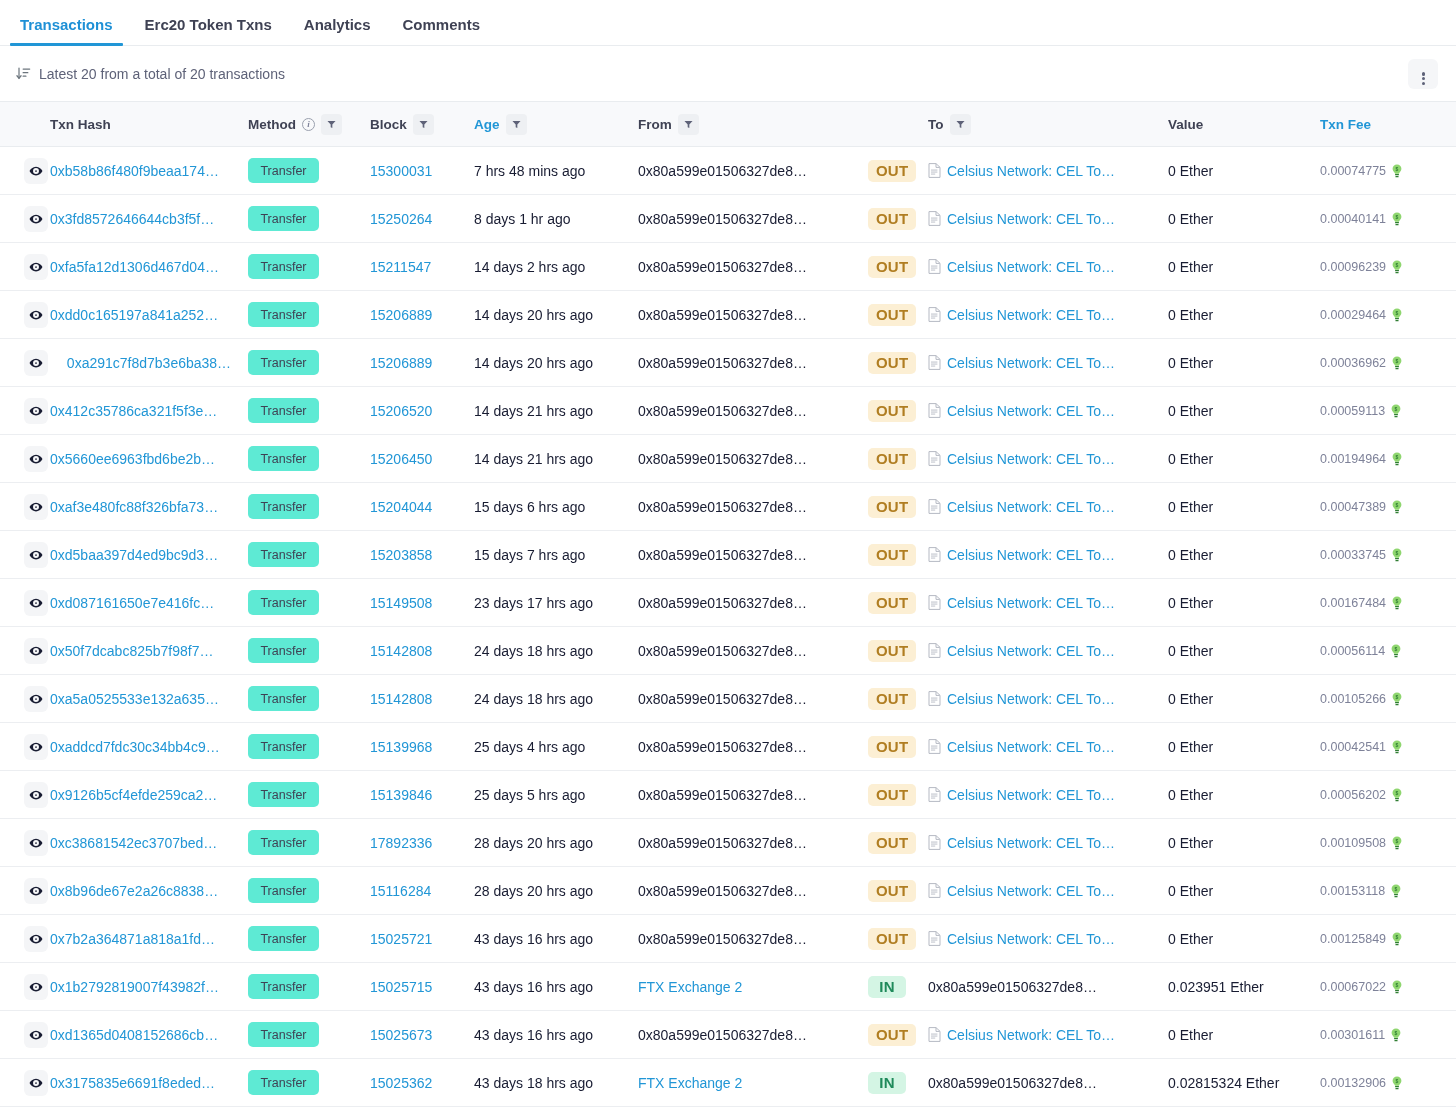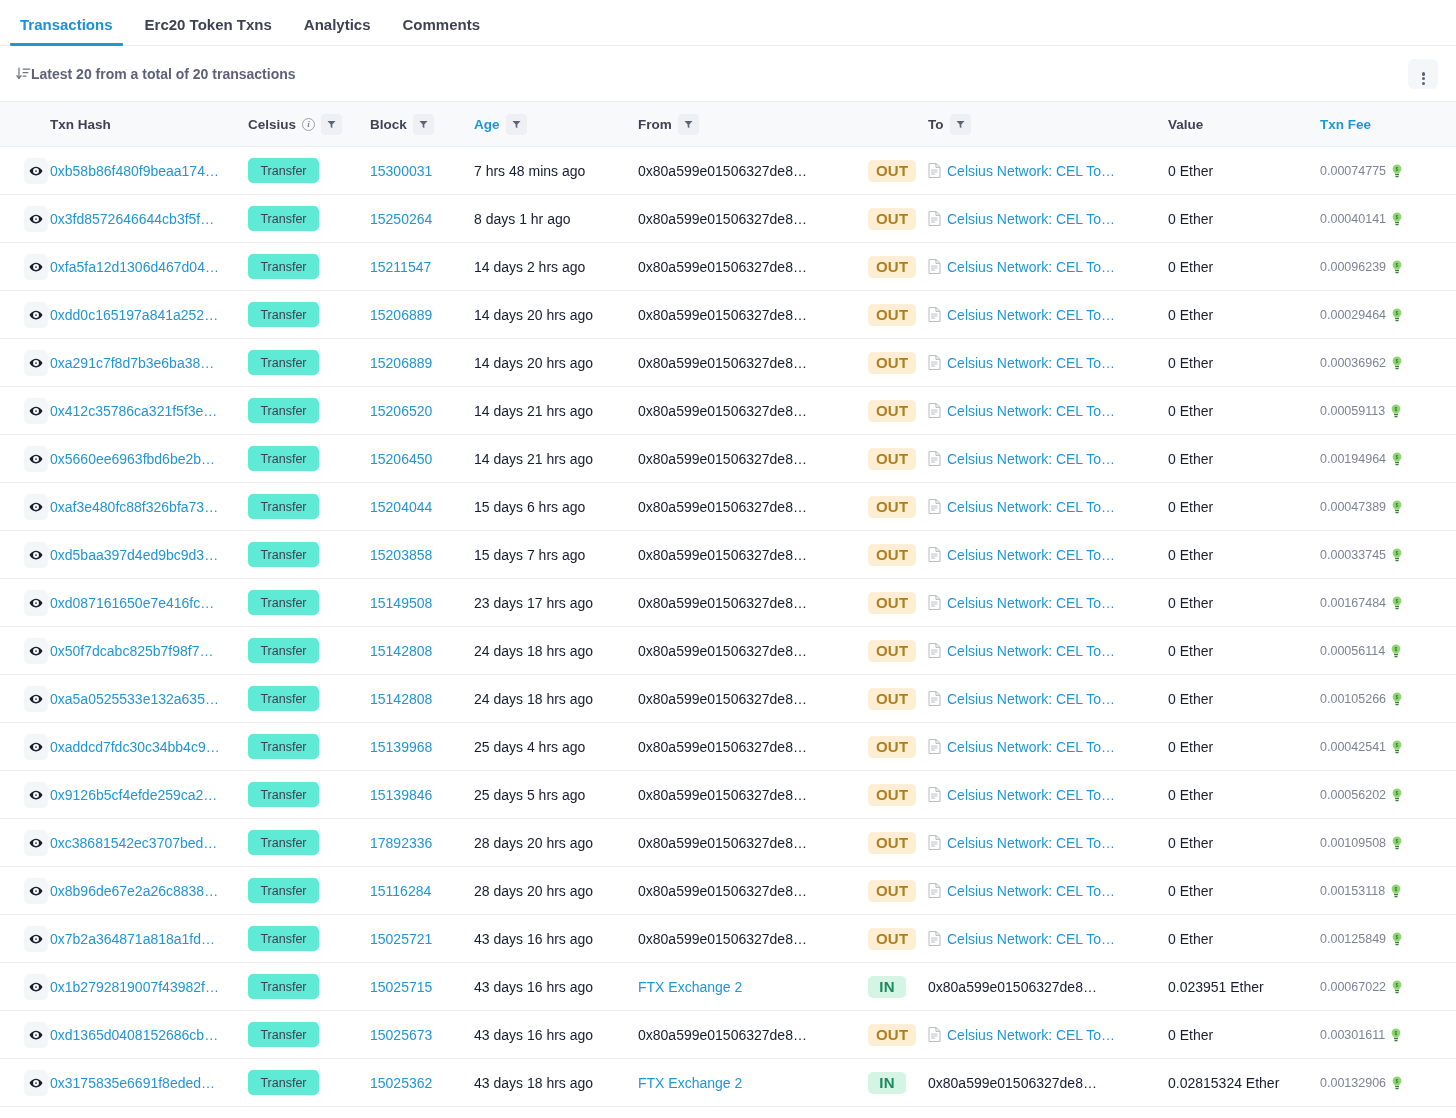--- a/index.html
+++ b/index.html
@@ -42,21 +42,21 @@
   }
 
   
   .summary-bar {
     display: flex;
     align-items: center;
     justify-content: space-between;
     padding: 14px 18px 14px 16px;
     height: 55px;
   }
-  .summary-left { display: flex; align-items: center; gap: 0; font-weight: bold; }
+  .summary-left { display: flex; align-items: center; gap: 8px; }
   .sort-icon { display: block; width: 15px; height: 15px; color: #6c757d; }
   .summary-text { font-size: 14px; color: #5e6278; }
   .kebab-btn {
     width: 30px; height: 30px;
     border-radius: 6px;
     background: #f5f6f8;
     display: flex; align-items: center; justify-content: center;
     cursor: pointer;
   }
   .kebab-btn span {
@@ -262,21 +262,21 @@
   <thead>
     <tr>
       <th class="c-eye"></th>
       <th class="c-hash">
         <div class="th-inner" style="padding-left:2px;">
           <span>Txn Hash</span>
         </div>
       </th>
       <th class="c-method">
         <div class="th-inner">
-          <span>Celsius</span>
+          <span>Method</span>
           <span class="info-icon">i</span>
           <span class="filter-btn">
             <svg viewBox="0 0 12 12" fill="#5e6278">
               <path d="M0.6 1.2 H11.4 L7.1 6.1 V10.8 L4.9 9.6 V6.1 Z"></path>
             </svg>
           </span>
         </div>
       </th>
       <th class="c-block">
         <div class="th-inner">
@@ -622,21 +622,21 @@
             <span class="eye-btn">
               <svg viewBox="0 0 16 16" fill="#181c32">
                 <path d="M8 3C4.4 3 1.6 5.6 0.6 8c1 2.4 3.8 5 7.4 5s6.4-2.6 7.4-5C14.4 5.6 11.6 3 8 3zm0 8.4A3.4 3.4 0 1 1 8 4.6a3.4 3.4 0 0 1 0 6.8z"></path>
                 <circle cx="8" cy="8" r="1.85" fill="#fff"></circle>
                 <circle cx="8" cy="8" r="1.0" fill="#181c32"></circle>
               </svg>
             </span>
           </div>
         </td>
         <td>
-          <div class="cell" style="padding-left:2px;">
+          <div class="cell" style="padding-left:2px;justify-content:center;">
             <span class="link hash-link">0xa291c7f8d7b3e6ba38…</span>
           </div>
         </td>
         <td>
           <div class="cell">
             <span class="method-pill">Transfer</span>
           </div>
         </td>
         <td>
           <div class="cell">

